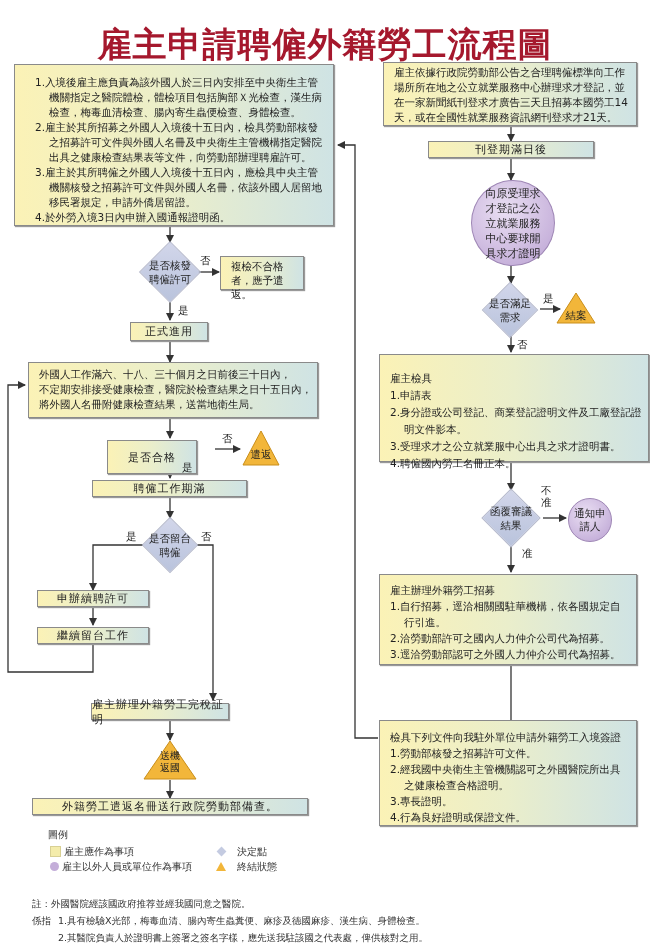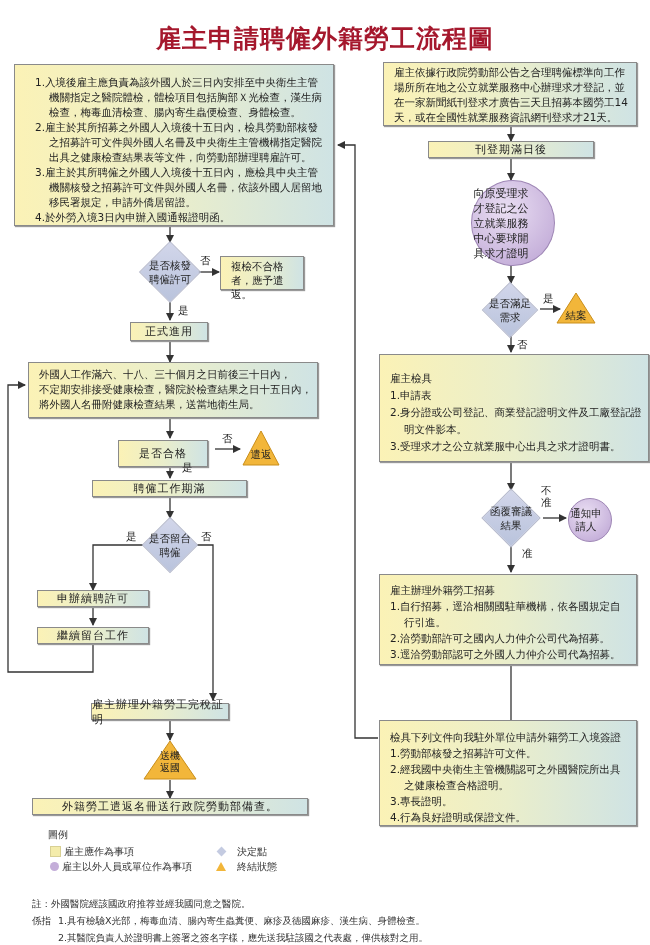--- a/index.html
+++ b/index.html
@@ -1,32 +1,32 @@
 <!DOCTYPE html>
 <html><head>
 <meta charset="utf-8">
 <style>
   html, body { margin: 0; padding: 0; }
   body { width: 650px; height: 945px; background: #ffffff; position: relative; overflow: hidden;
          font-family: "DejaVu Sans", "Liberation Sans", sans-serif; color: #222; }
   .title { position: absolute; left: 0; top: 22px; width: 650px; text-align: center;
-           font-size: 25px; font-weight: bold; color: #a5182d; letter-spacing: 1px; }
+           font-size: 34px; font-weight: bold; color: #a5182d; letter-spacing: 1px; }
   .box { position: absolute; box-sizing: border-box; border: 1px solid #8a8a8a;
          background: linear-gradient(90deg, #fbf2b6 0%, #eaeecb 50%, #cfe3e4 100%);
          box-shadow: 1px 1px 1px #999; font-size: 10.5px; line-height: 15px; color: #222; }
   .box.center { display: flex; align-items: center; justify-content: center; font-size: 11px; letter-spacing: 1px; }
   .box .item { padding-left: 14px; text-indent: -14px; }
   .diamond { position: absolute; display: flex; align-items: center; justify-content: center; text-align: center;
              font-size: 10.5px; line-height: 14px; }
   .diamond .shape { position: absolute; left: 50%; top: 50%; transform: translate(-50%, -50%) rotate(45deg);
              background: linear-gradient(135deg, #d2d6ea 0%, #b9c3dc 100%); border: 1px solid #b5b9cc; }
   .diamond span { position: relative; }
   .circle { position: absolute; border-radius: 50%; border: 1px solid #9e86b5;
             background: radial-gradient(circle at 40% 35%, #eadff3 0%, #c4aed9 80%); display: flex;
-            align-items: center; justify-content: flex-start; text-align: center; font-size: 11px; line-height: 15px; }
+            align-items: center; justify-content: center; text-align: center; font-size: 11px; line-height: 15px; }
   .tri { position: absolute; display: flex; align-items: flex-end; justify-content: center; font-size: 10.5px; }
   .tri .tshape { position: absolute; left: 0; top: 0; width: 100%; height: 100%; }
   .tri span { position: relative; margin-bottom: 6px; text-align: center; line-height: 12px; }
   .lbl { position: absolute; font-size: 10.5px; color: #222; }
   svg.lines { position: absolute; left: 0; top: 0; }
   .legend { position: absolute; left: 32px; top: 828px; font-size: 10px; color: #333; }
   .notes { position: absolute; left: 32px; top: 895px; font-size: 9.5px; color: #333; line-height: 17px; }
 </style>
 </head>
 <body>
@@ -90,21 +90,21 @@
 <div class="box center" style="left:130px;top:322px;width:78px;height:19px;">
   <span>正式進用</span>
 </div>
 
 <div class="box" style="left:28px;top:362px;width:290px;height:56px;padding:4px 0 0 10px;">
   <div>外國人工作滿六、十八、三十個月之日前後三十日內，</div>
   <div>不定期安排接受健康檢查，醫院於檢查結果之日十五日內，</div>
   <div>將外國人名冊附健康檢查結果，送當地衛生局。</div>
 </div>
 
-<div class="box center" style="left:118px;top:440px;width:90px;height:27px;">
+<div class="box center" style="left:107px;top:440px;width:90px;height:34px;">
   <span>是否合格</span>
 </div>
 <div class="lbl" style="left:222px;top:432px;">否</div>
 <div class="lbl" style="left:182px;top:461px;">是</div>
 
 <div class="tri" style="left:242px;top:430px;width:38px;height:36px;">
   <svg class="tshape" viewBox="0 0 38 36">
       <polygon points="19,1 37,35 1,35" fill="#f2b63a" stroke="#c98e1a"></polygon>
     </svg>
   <span>遣返</span>
@@ -167,20 +167,21 @@
       <polygon points="20,1 39,31 1,31" fill="#f2b63a" stroke="#c98e1a"></polygon>
     </svg>
   <span style="margin-bottom:3px;">結案</span>
 </div>
 
 <div class="box" style="left:379px;top:354px;width:270px;height:108px;padding:15px 6px 0 10px;line-height:17px;">
   <div>雇主檢具</div>
   <div class="item">1.申請表</div>
   <div class="item">2.身分證或公司登記、商業登記證明文件及工廠登記證明文件影本。</div>
   <div class="item">3.受理求才之公立就業服中心出具之求才證明書。</div>
+  <div class="item">4.聘僱國內勞工名冊正本。</div>
 </div>
 
 <div class="diamond" style="left:478px;top:490px;width:66px;height:56px;">
   <div class="shape" style="width:40px;height:40px;"></div>
   <span style="width:48px;">函覆審議結果</span>
 </div>
 <div class="lbl" style="left:541px;top:484px;width:12px;line-height:12px;">不准</div>
 <div class="lbl" style="left:522px;top:547px;">准</div>
 
 <div class="circle" style="left:568px;top:498px;width:42px;height:42px;">

